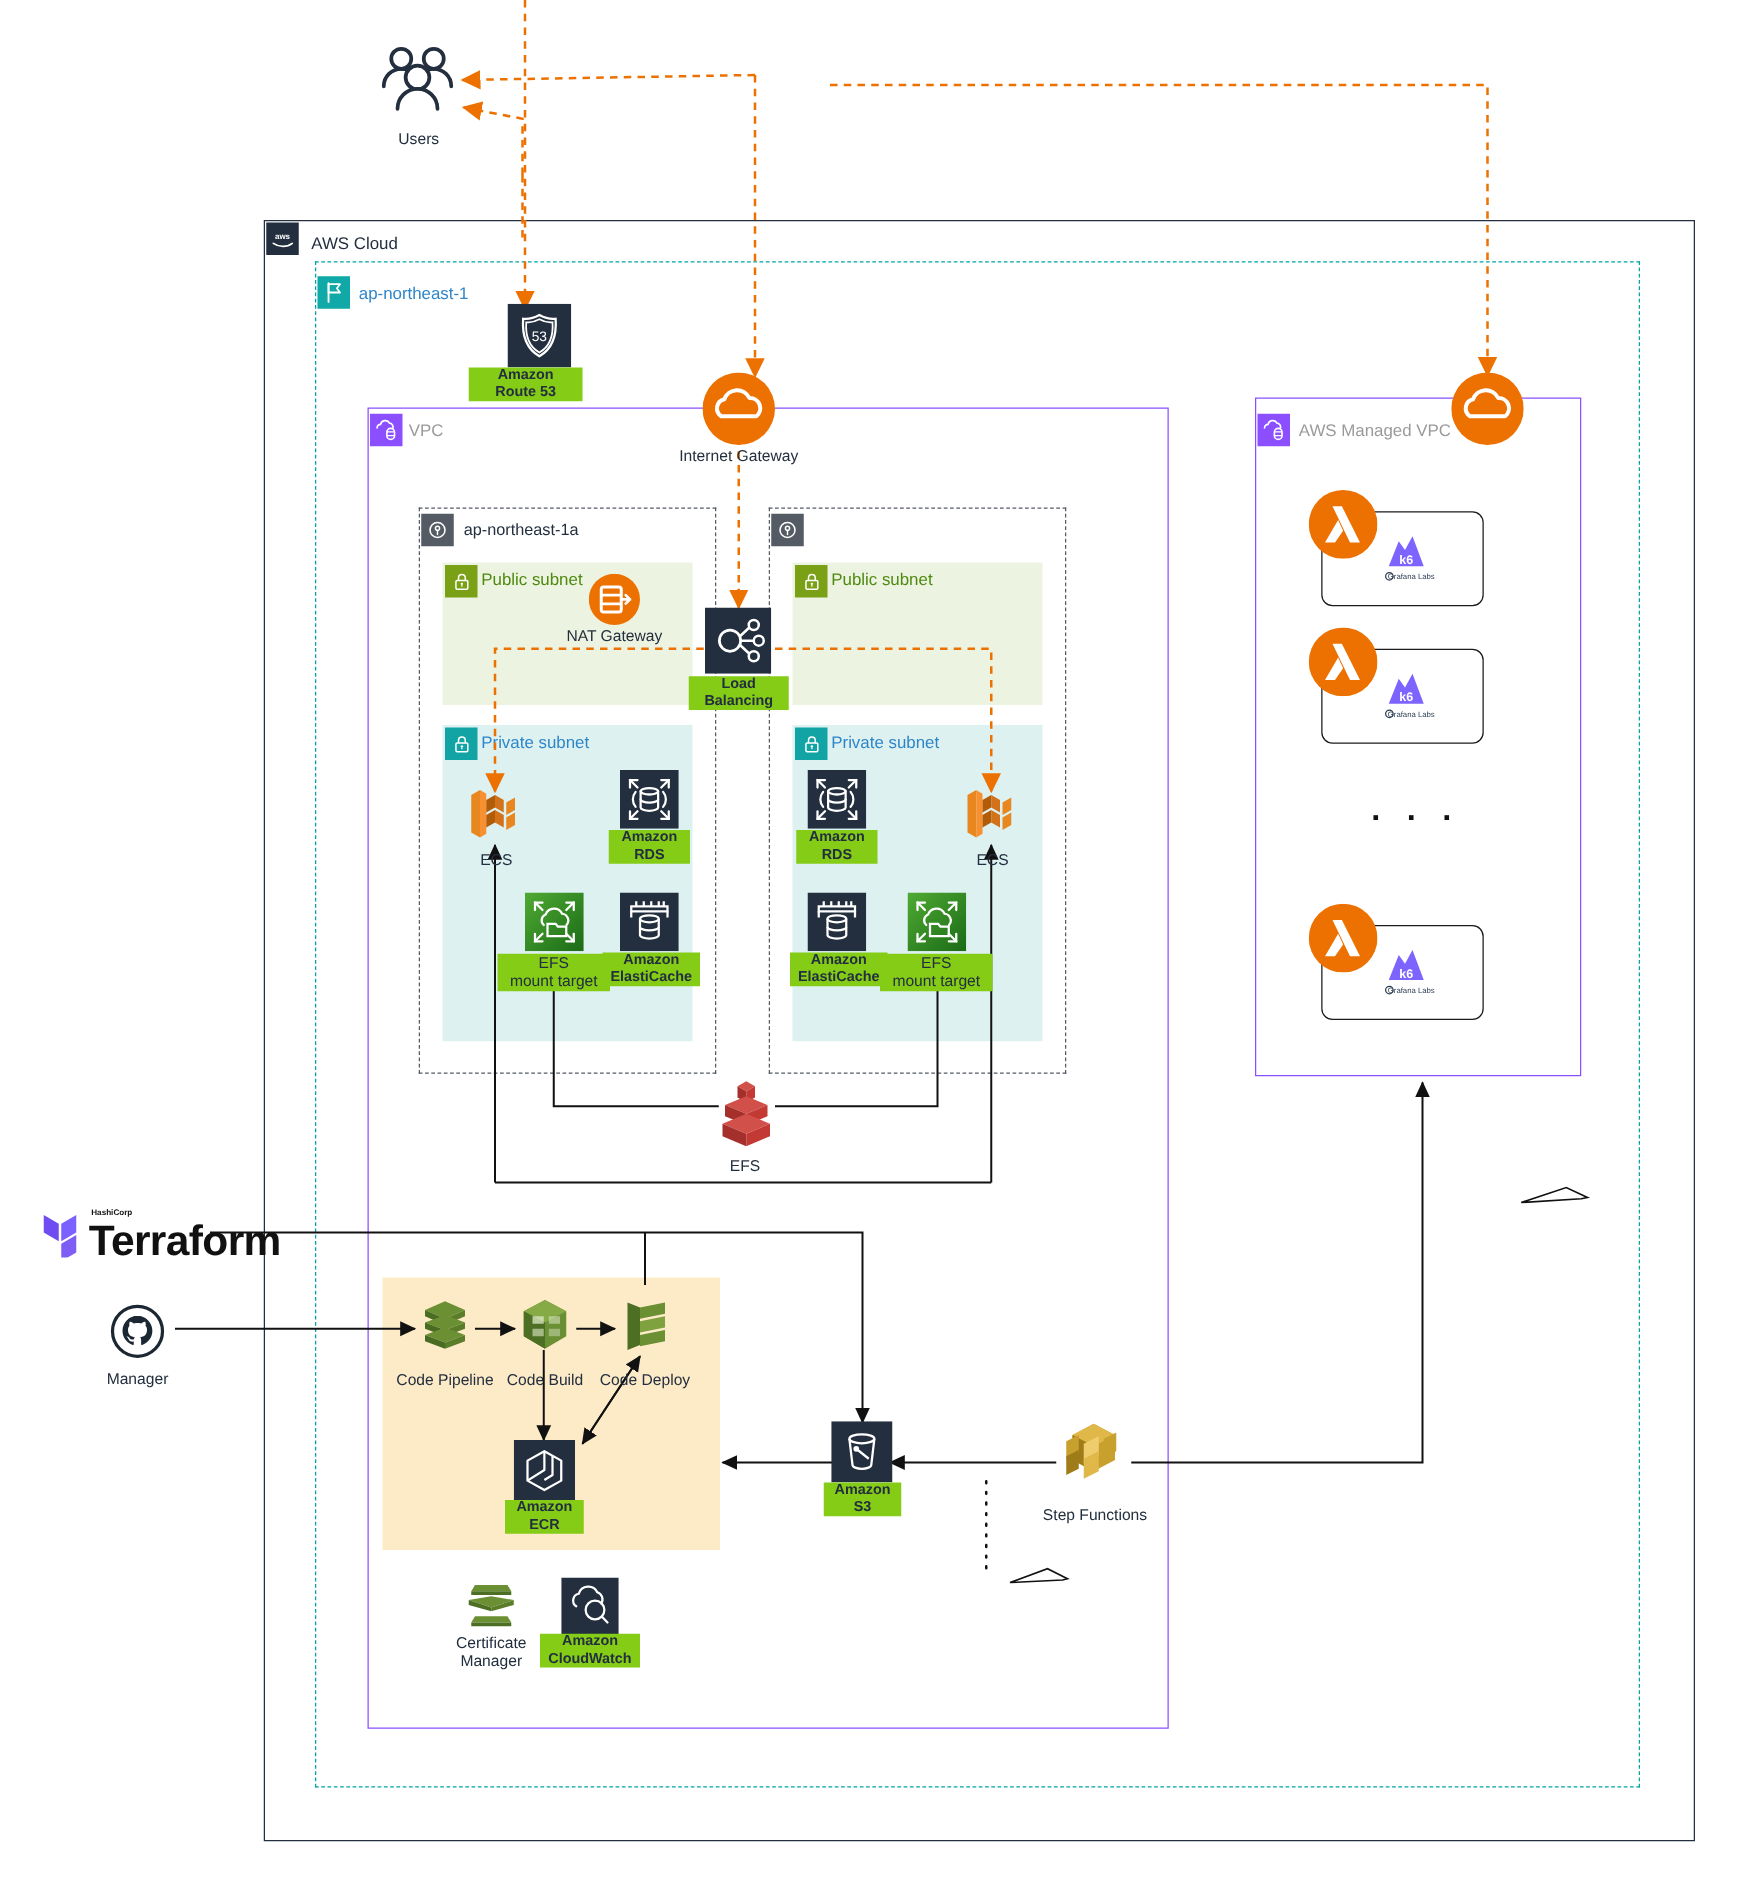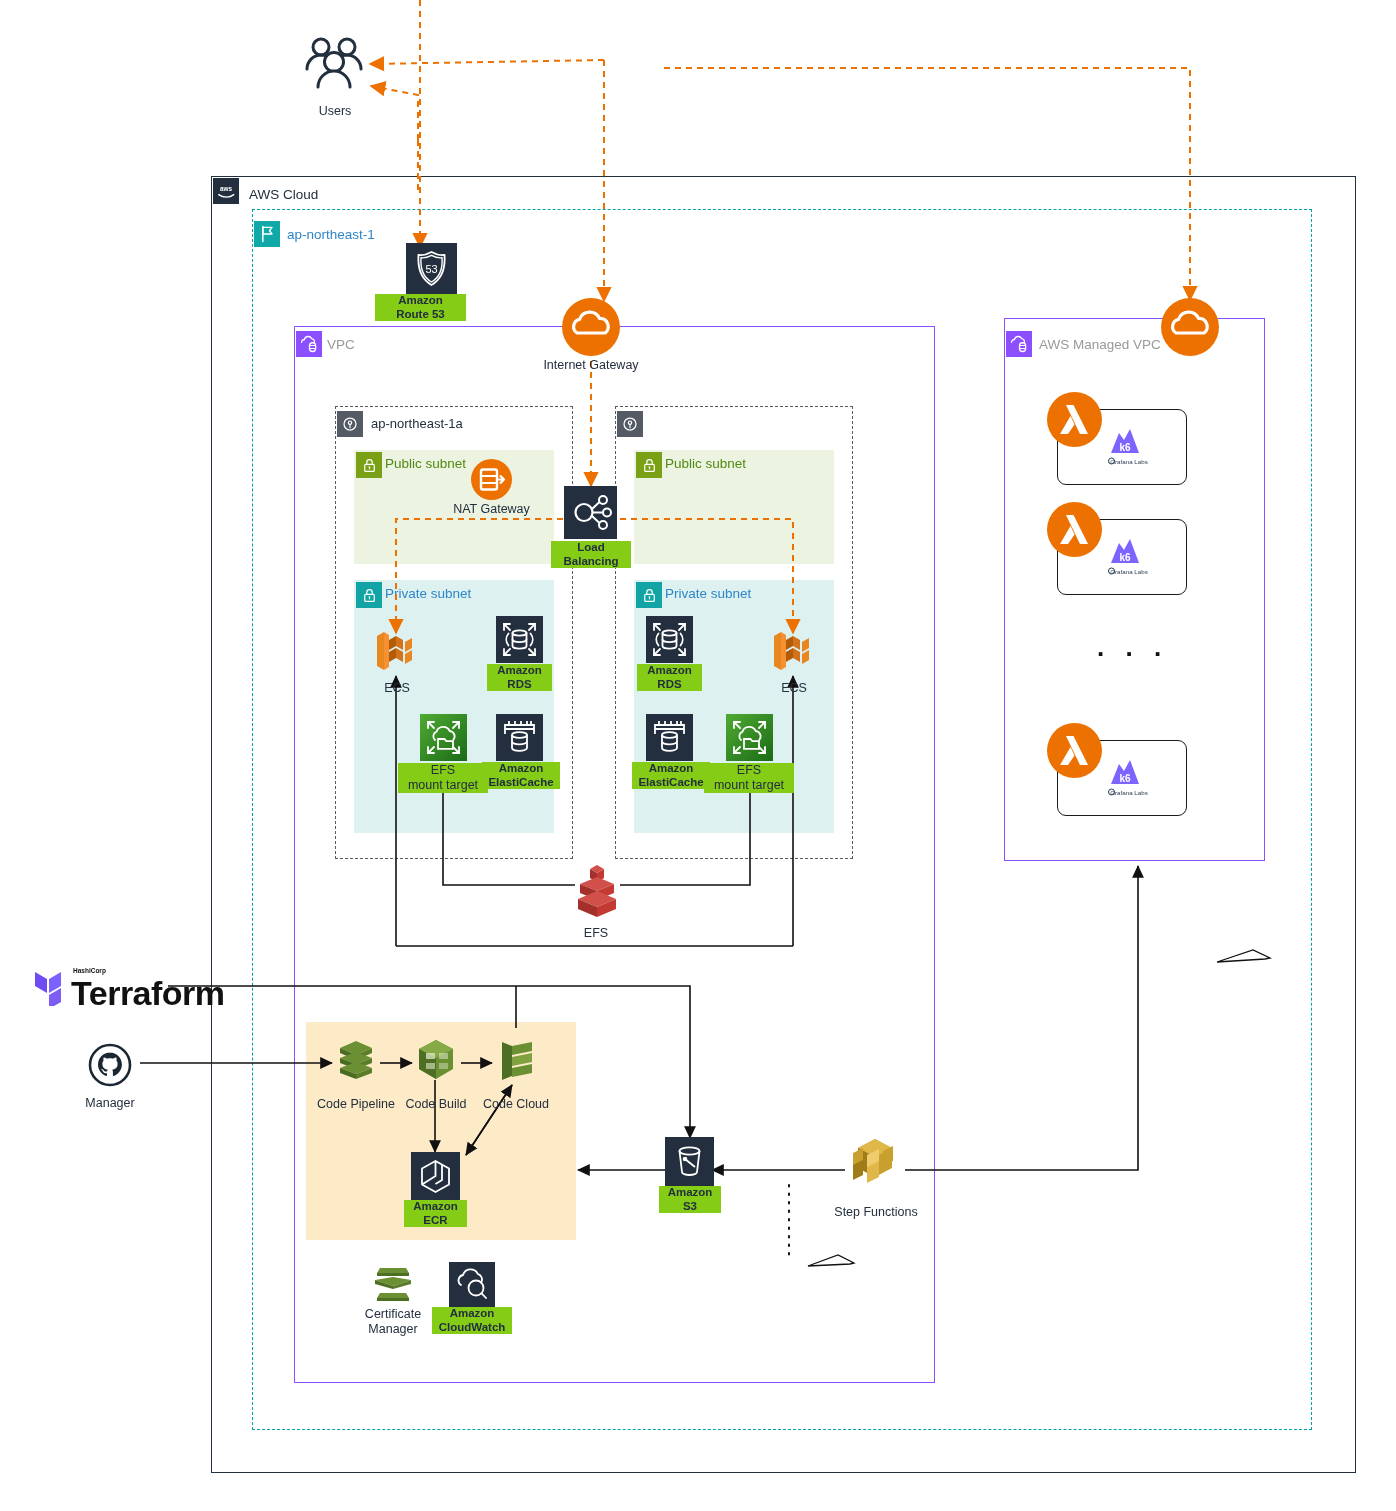--- a/index.html
+++ b/index.html
@@ -470,21 +470,21 @@
   <div class="plainname" style="left:396px;top:1097px;width:80px;">Code Build</div>
 
   <div class="iconbox" style="left:492px;top:1036px;">
     <svg width="48" height="48" viewBox="0 0 48 48">
       <path d="M10 6 L20 10 L20 40 L10 44 z" fill="#4c6f24"></path>
       <path d="M20 10 L40 6 L40 15 L20 19 z" fill="#6b8f33"></path>
       <path d="M20 21 L40 17 L40 26 L20 30 z" fill="#7fa23f"></path>
       <path d="M20 32 L40 28 L40 37 L20 41 z" fill="#6b8f33"></path>
     </svg>
   </div>
-  <div class="plainname" style="left:473px;top:1097px;width:86px;">Code Cloud</div>
+  <div class="plainname" style="left:473px;top:1097px;width:86px;">Code Deploy</div>
 
   <div class="iconbox" style="left:411px;top:1152px;">
     <svg width="49" height="49" viewBox="0 0 49 49">
       <rect width="49" height="49" fill="#232f3e"></rect>
       <g stroke="#fff" stroke-width="1.8" fill="none" stroke-linejoin="round">
         <path d="M24.5 9 L38 16.5 L38 32.5 L24.5 40 L11 32.5 L11 16.5 z"></path>
         <path d="M24.5 9 L24.5 24 L11 32.5"></path>
         <path d="M31 12.5 L31 28 L24.5 32"></path>
       </g>
     </svg>

